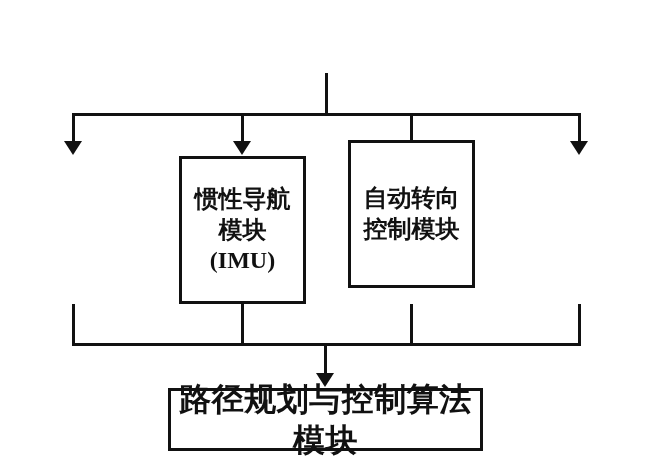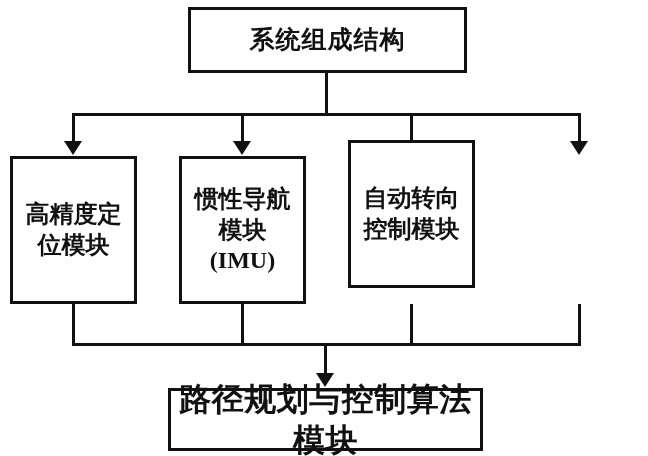--- a/index.html
+++ b/index.html
@@ -80,39 +80,32 @@
   .a-2 { left: 233px; top: 141px; }
   .a-3 { left: 402px; top: 141px; }
   .a-4 { left: 570px; top: 141px; }
   .a-5 { left: 316px; top: 373px; }
 </style>
 </head>
 <body>
 
 <div class="diagram">
 
-  <div class="box b-top">
-    <span class="label">系统组成结构</span>
-  </div>
 
   <div class="line l-top-stub"></div>
   <div class="line l-top-h"></div>
   <div class="line l-drop-1"></div>
   <div class="line l-drop-2"></div>
   <div class="line l-drop-3"></div>
   <div class="line l-drop-4"></div>
   <div class="arrow a-1"></div>
   <div class="arrow a-2"></div>
   <div class="arrow a-3"></div>
   <div class="arrow a-4"></div>
 
-  <div class="box b-m1">
-    <span class="label">高精度定
-位模块</span>
-  </div>
   <div class="box b-m2">
     <span class="label">惯性导航
 模块
 (IMU)</span>
   </div>
   <div class="box b-m3">
     <span class="label">自动转向
 控制模块</span>
   </div>
 

